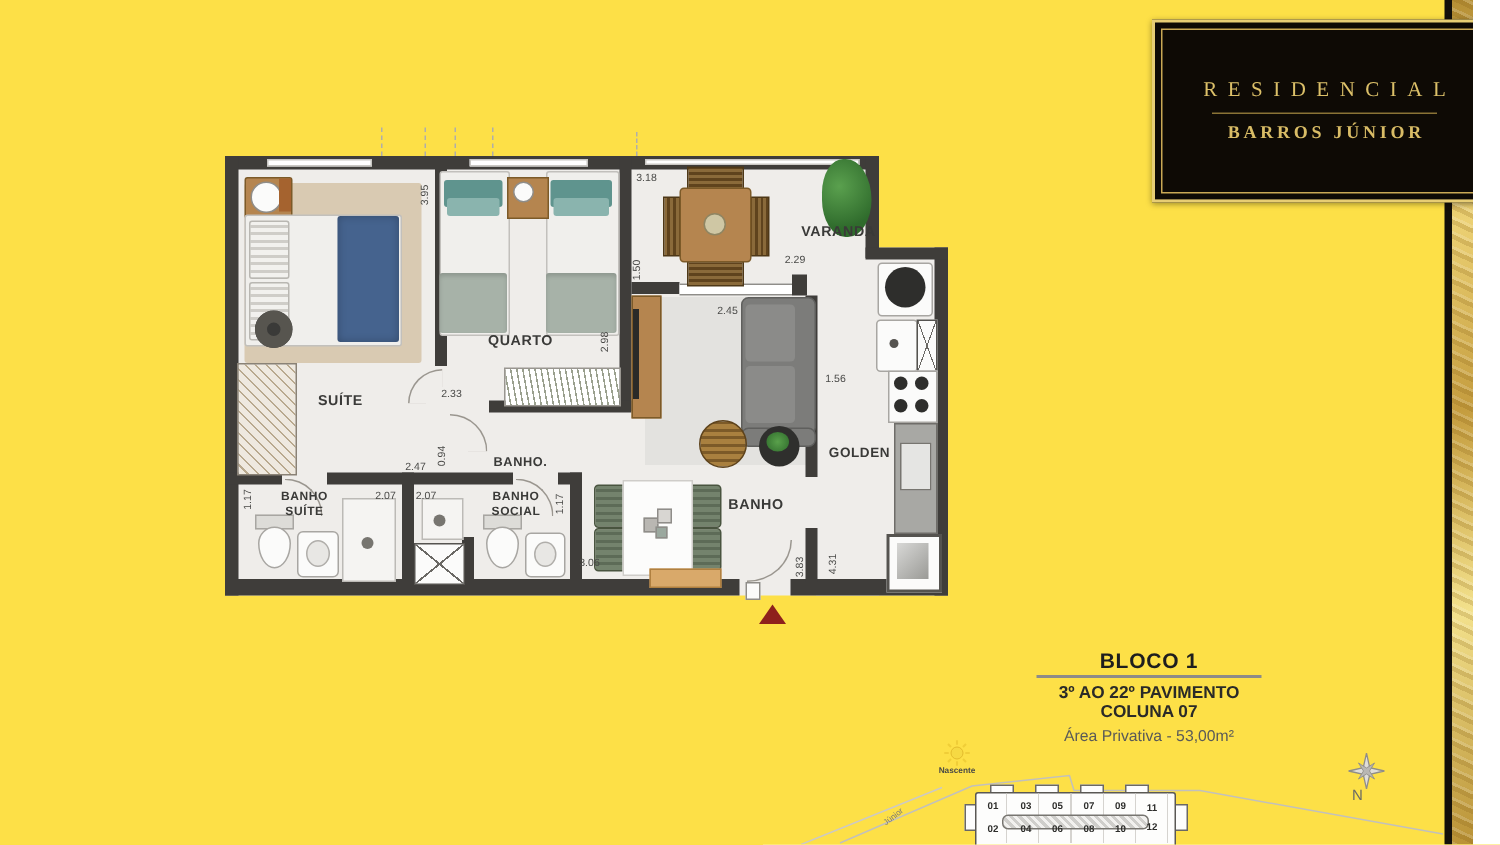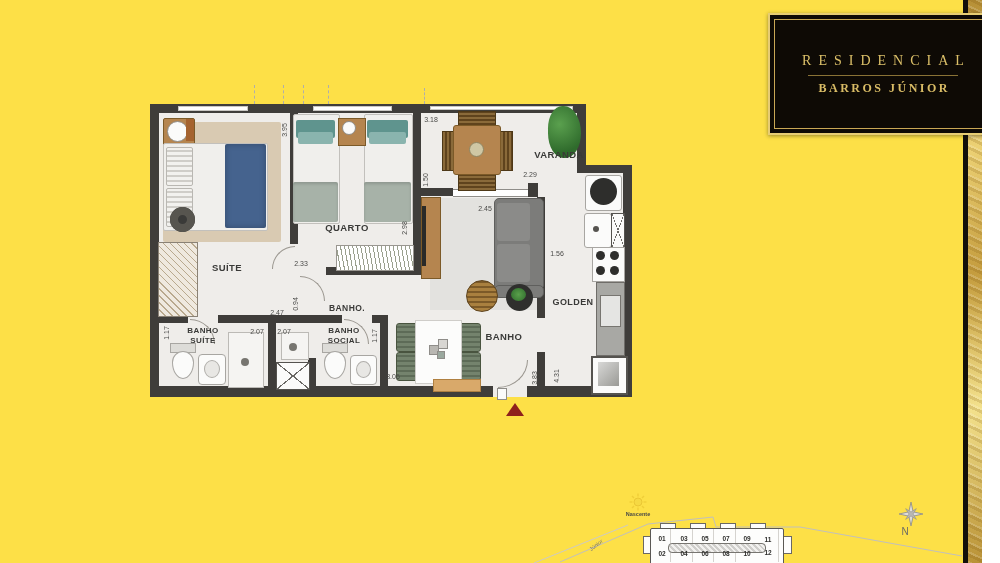--- a/index.html
+++ b/index.html
@@ -226,20 +226,27 @@
     <div class="abs dim" style="left:257px;top:331px;">2.07</div>
     <div class="abs dim" style="left:284px;top:331px;">2.07</div>
     <div class="abs dim v" style="left:166px;top:333px;">1.17</div>
     <div class="abs dim v" style="left:374px;top:336px;">1.17</div>
     <div class="abs dim" style="left:557px;top:253px;">1.56</div>
     <div class="abs dim" style="left:393px;top:376px;">3.06</div>
     <div class="abs dim v" style="left:534px;top:378px;">3.83</div>
     <div class="abs dim v" style="left:556px;top:376px;">4.31</div>
   </div>
 
+  <div class="abs info">
+    <div class="t">BLOCO 1</div>
+    <div class="rule"></div>
+    <div class="p">3º AO 22º PAVIMENTO</div>
+    <div class="p">COLUNA 07</div>
+    <div class="a">Área Privativa - 53,00m²</div>
+  </div>
 
   <div>
     <svg class="abs" style="left:520px;top:490px;" width="450" height="73" viewBox="0 0 450 73">
       <polyline points="40,72 128,34 193,27 196,37 280,37 442,66" fill="none" stroke="#c2c0bc" stroke-width="1"></polyline>
       <polyline points="14,73 108,35" fill="none" stroke="#ccc9c5" stroke-width="1"></polyline>
     </svg>
 
     <svg class="abs" style="left:629px;top:493px;" width="18" height="18" viewBox="0 0 18 18">
       <circle cx="9" cy="9" r="4" fill="#f6d943" stroke="#e0b82a" stroke-width="0.6"></circle>
       <g stroke="#f0ce38" stroke-width="1.4">

